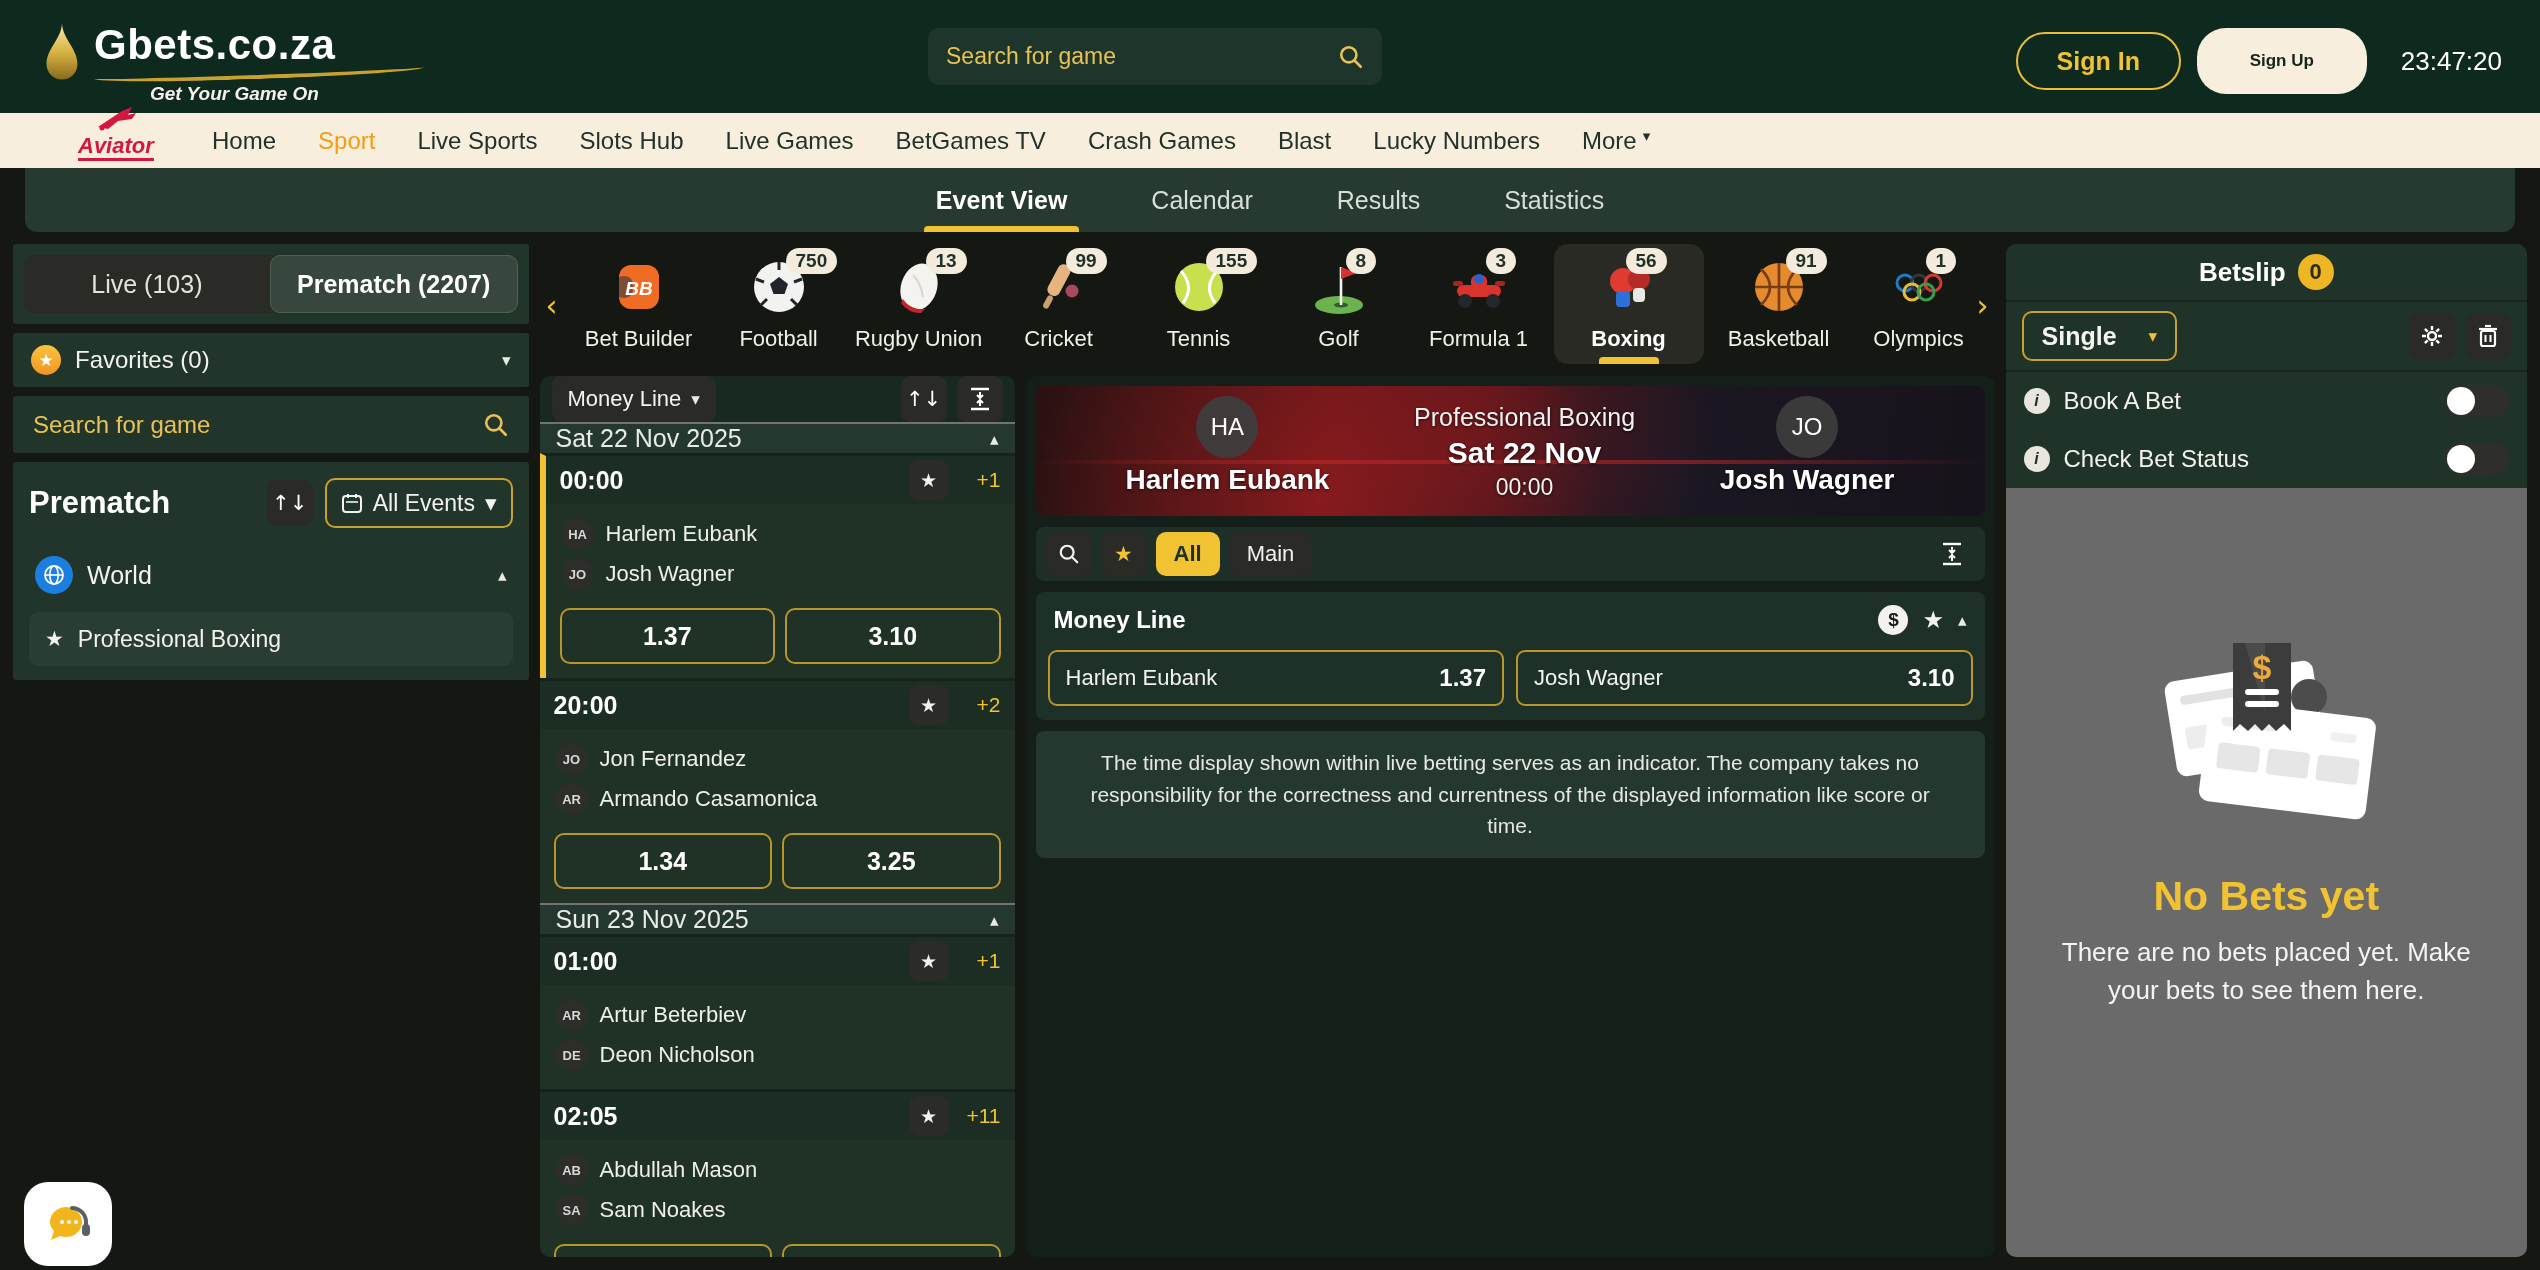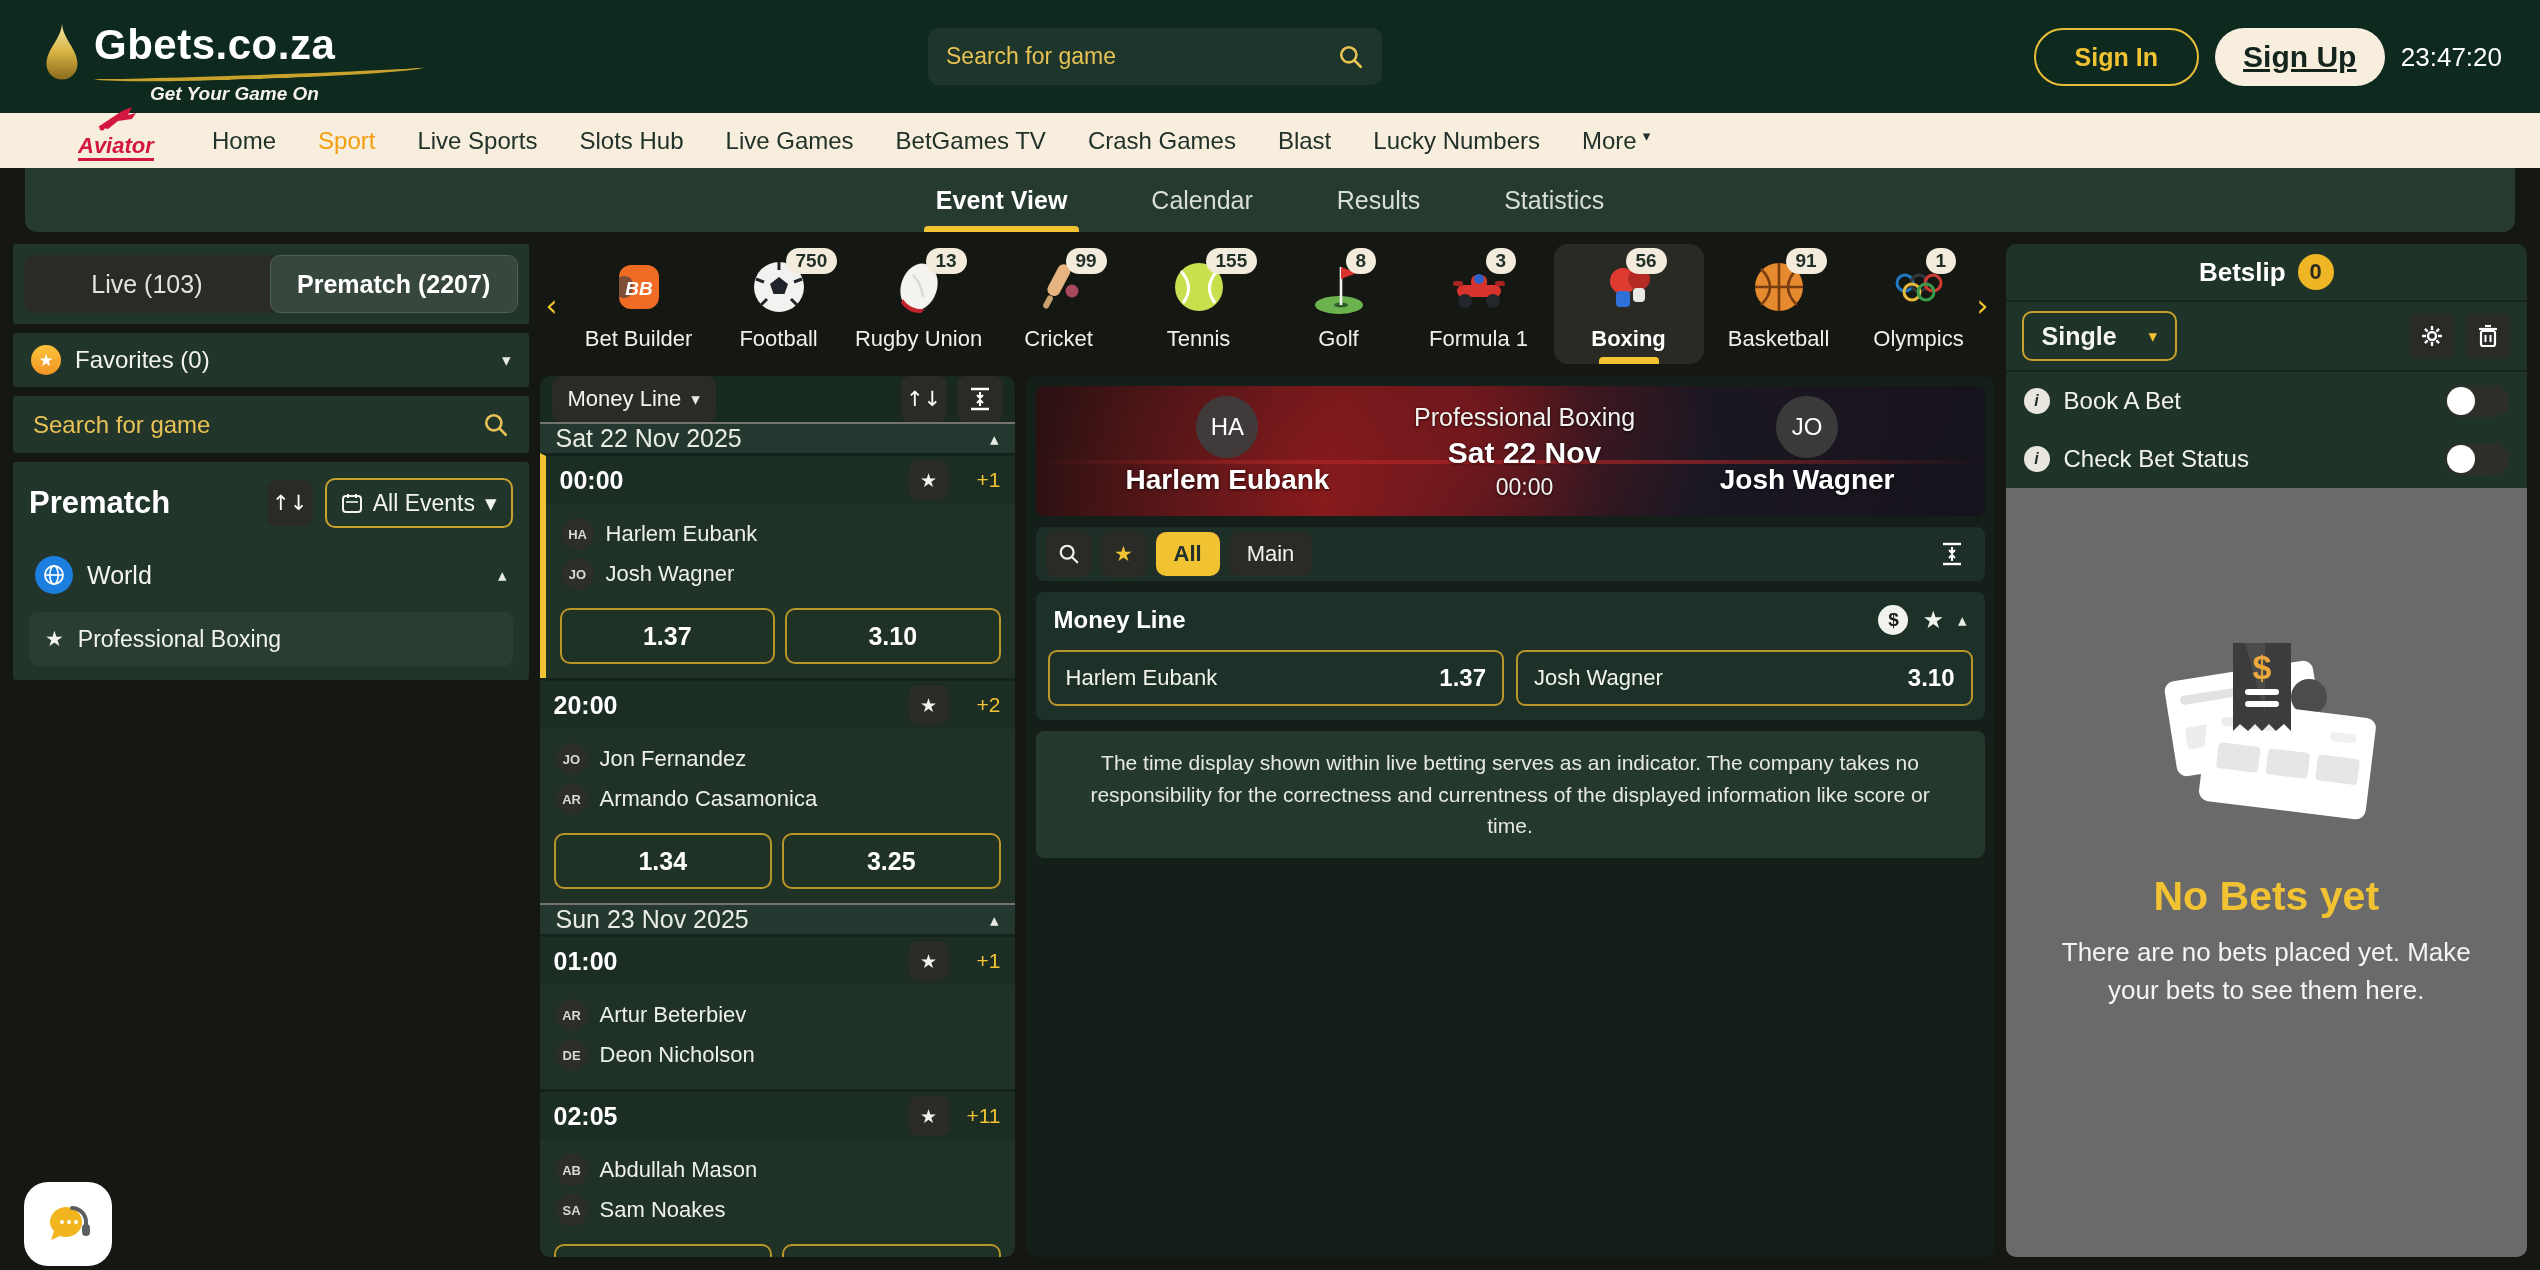--- a/index.html
+++ b/index.html
@@ -13,22 +13,22 @@
   .logo-col { display:flex; flex-direction:column; }
   .logo-row { display:flex; align-items:center; gap:8px; }
   .logo-text { font-size:42px; font-weight:bold; color:#ffffff; letter-spacing:0.5px; }
   .logo-swoosh { width:330px; height:12px; border-bottom:4px solid #c8a22c; border-radius:50%; transform:rotate(-2deg); margin-top:-2px; }
   .logo-tagline { font-size:19px; font-style:italic; font-weight:bold; color:#f5f2ea; margin:4px 0 0 56px; }
   .top-search { position:absolute; left:928px; top:28px; width:454px; height:57px; background:#1d352a; border-radius:10px; display:flex; align-items:center; padding:0 18px; }
   .top-search input { flex:1; background:transparent; border:none; outline:none; color:#e8c254; font-size:23px; font-family:"Liberation Sans",sans-serif; }
   .top-search input::placeholder { color:#e8c254; opacity:1; }
   .top-right { position:absolute; right:38px; top:28px; display:flex; align-items:center; gap:16px; }
   .btn-signin { width:165px; height:58px; border:2px solid #e9bd3a; border-radius:29px; background:transparent; color:#f1c232; font-size:25px; font-weight:bold; cursor:pointer; font-family:"Liberation Sans",sans-serif; }
-  .btn-signup { width:170px; height:58px; border:none; border-radius:29px; background:#f7eedd; color:#13251c; font-size:30px; font-weight:bold; cursor:pointer; font-family:"Liberation Sans",sans-serif;text-decoration:underline; }
-  .clock { font-size:26px; color:#ffffff; }
+  .btn-signup { width:170px; height:66px; border:none; border-radius:29px; background:#f7eedd; color:#13251c; font-size:17px; font-weight:bold; cursor:pointer; font-family:"Liberation Sans",sans-serif; }
+  .clock { font-size:26px; color:#ffffff; margin-left:18px; }
 
   
   .mainnav { height:55px; background:#f7eedd; display:flex; align-items:center; position:relative; }
   .aviator { position:absolute; left:78px; top:-8px; display:flex; flex-direction:column; align-items:center; line-height:1; }
   .aviator-name { color:#d4173f; font-size:22px; font-weight:bold; font-style:italic; border-bottom:3px solid #d4173f; padding-bottom:1px; }
   .nav-items { display:flex; align-items:center; gap:42px; margin-left:212px; }
   .nav-item { font-size:24px; color:#223129; text-decoration:none; cursor:pointer; }
   .nav-item.active { color:#f59e0b; }
   .nav-more { display:flex; gap:6px; cursor:pointer; }
   .caret-down { font-size:15px; color:#223129; }

